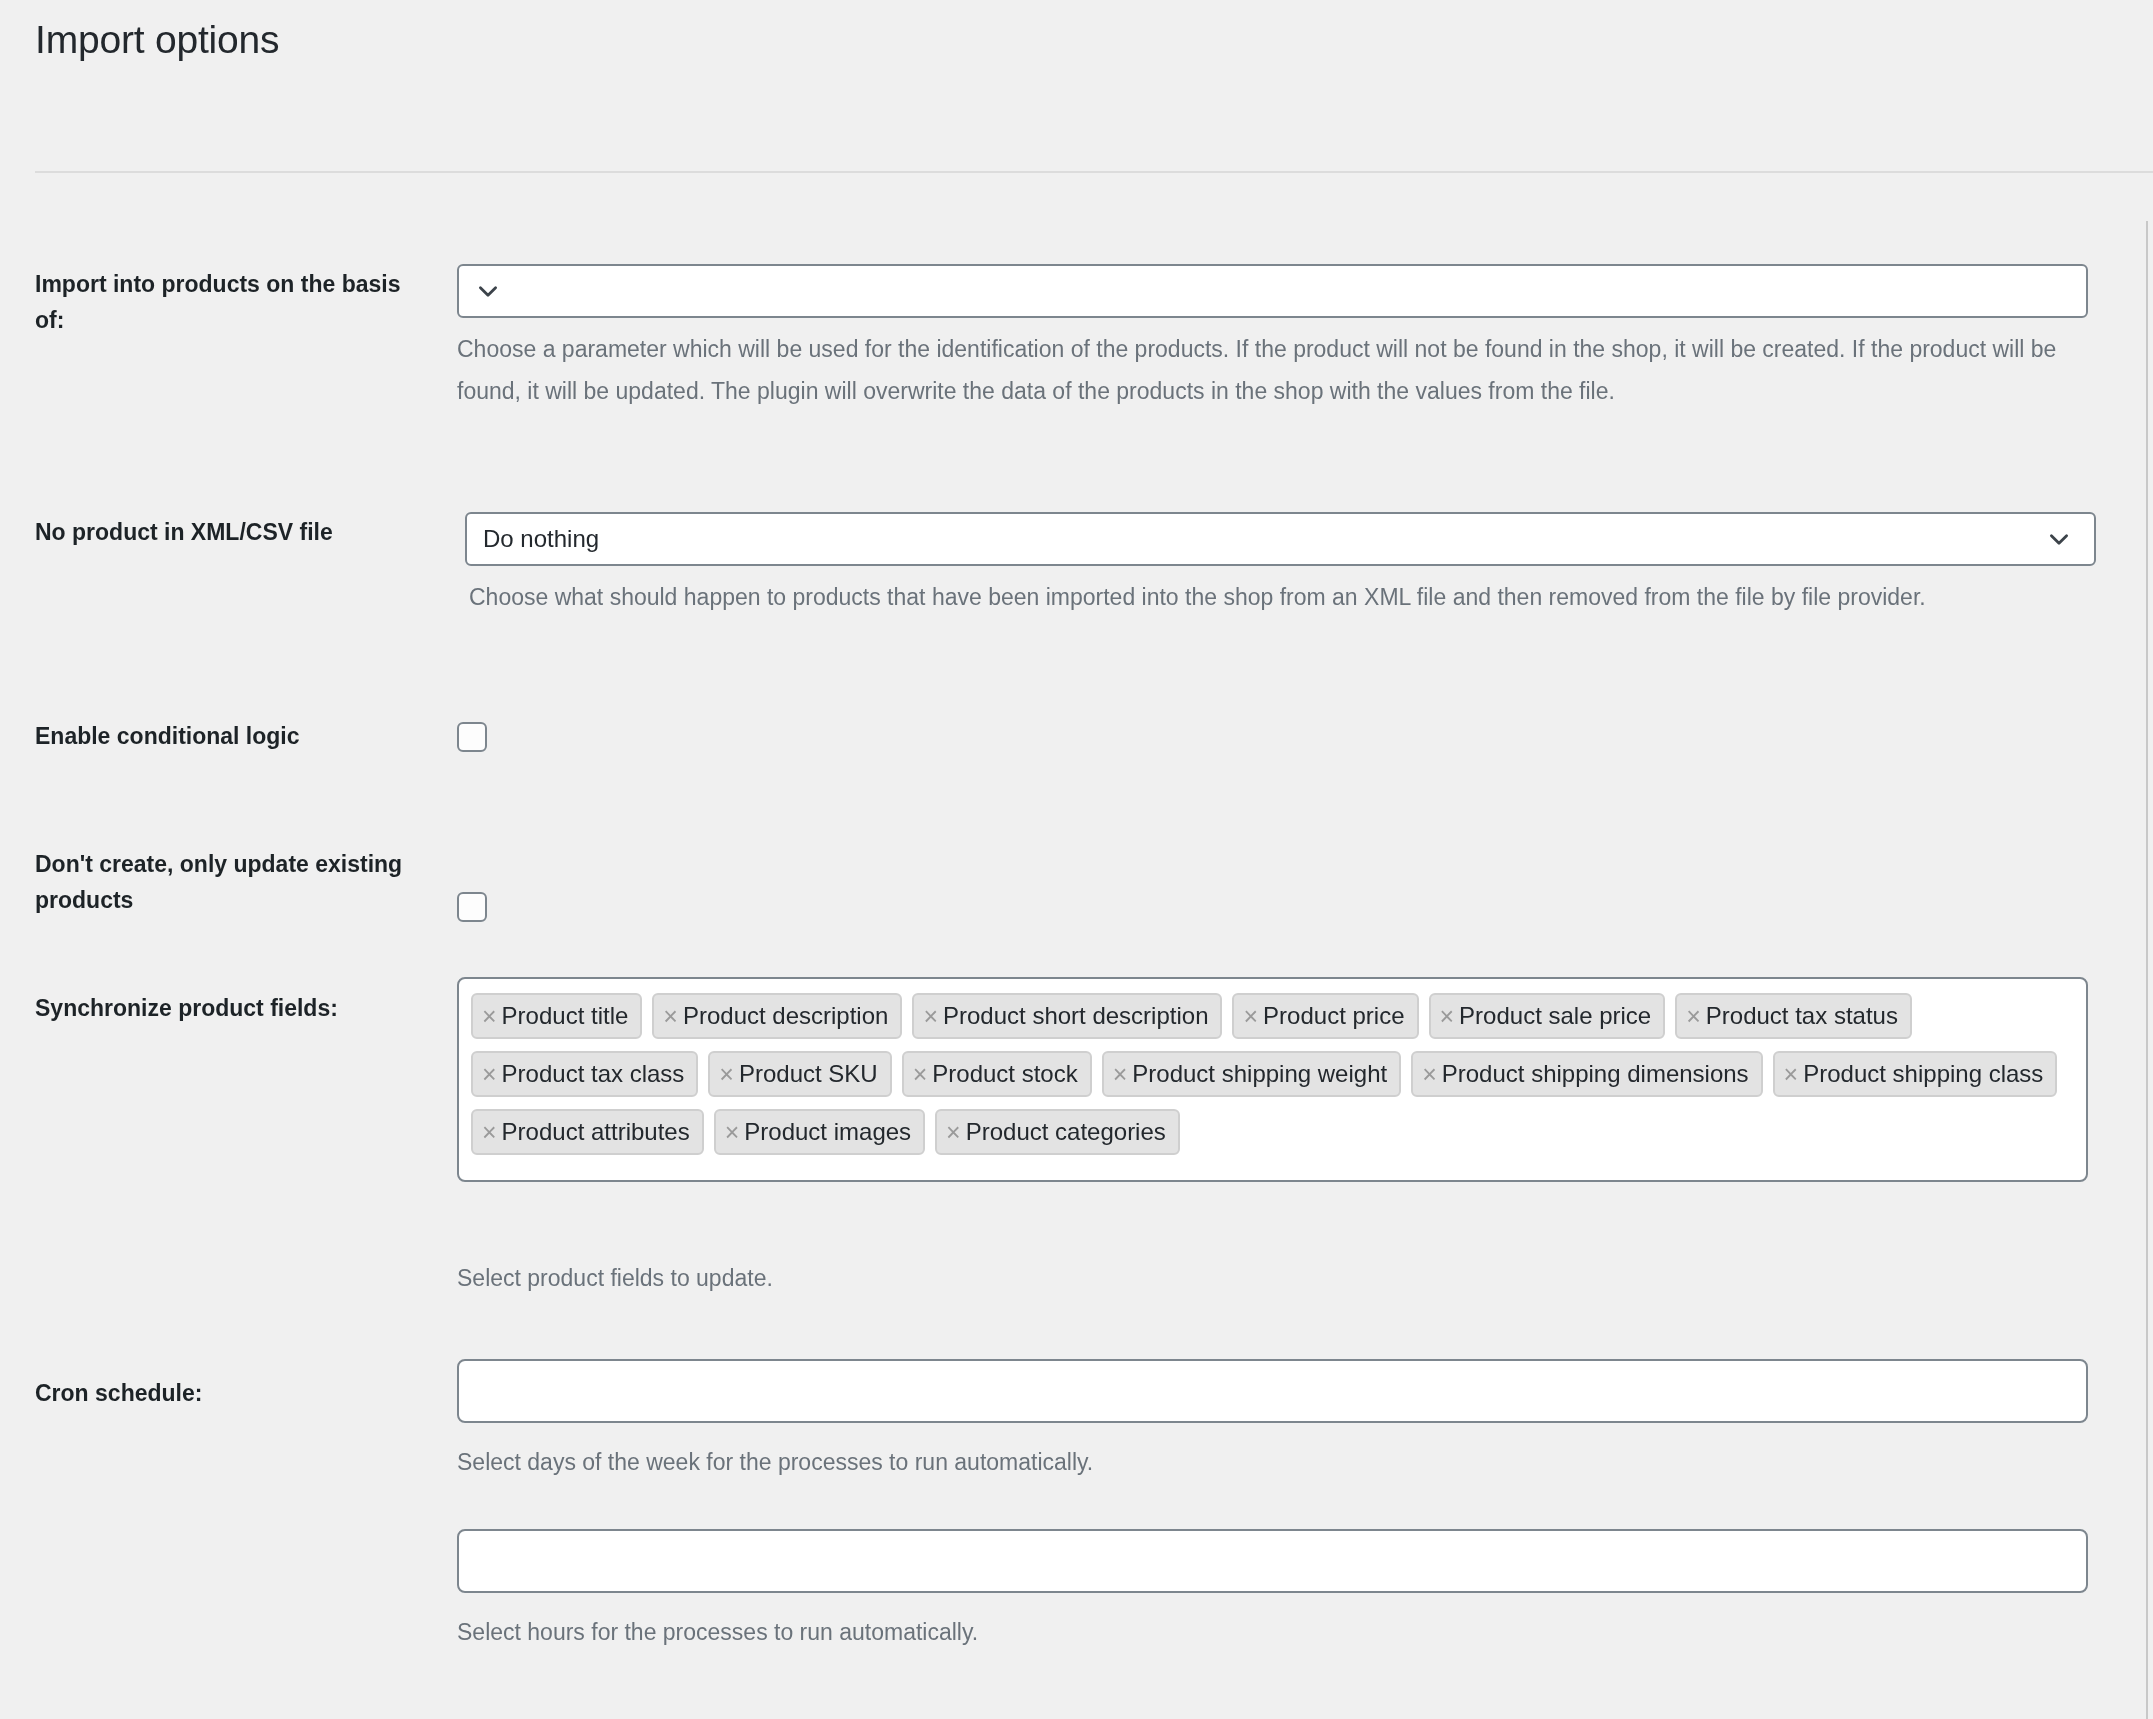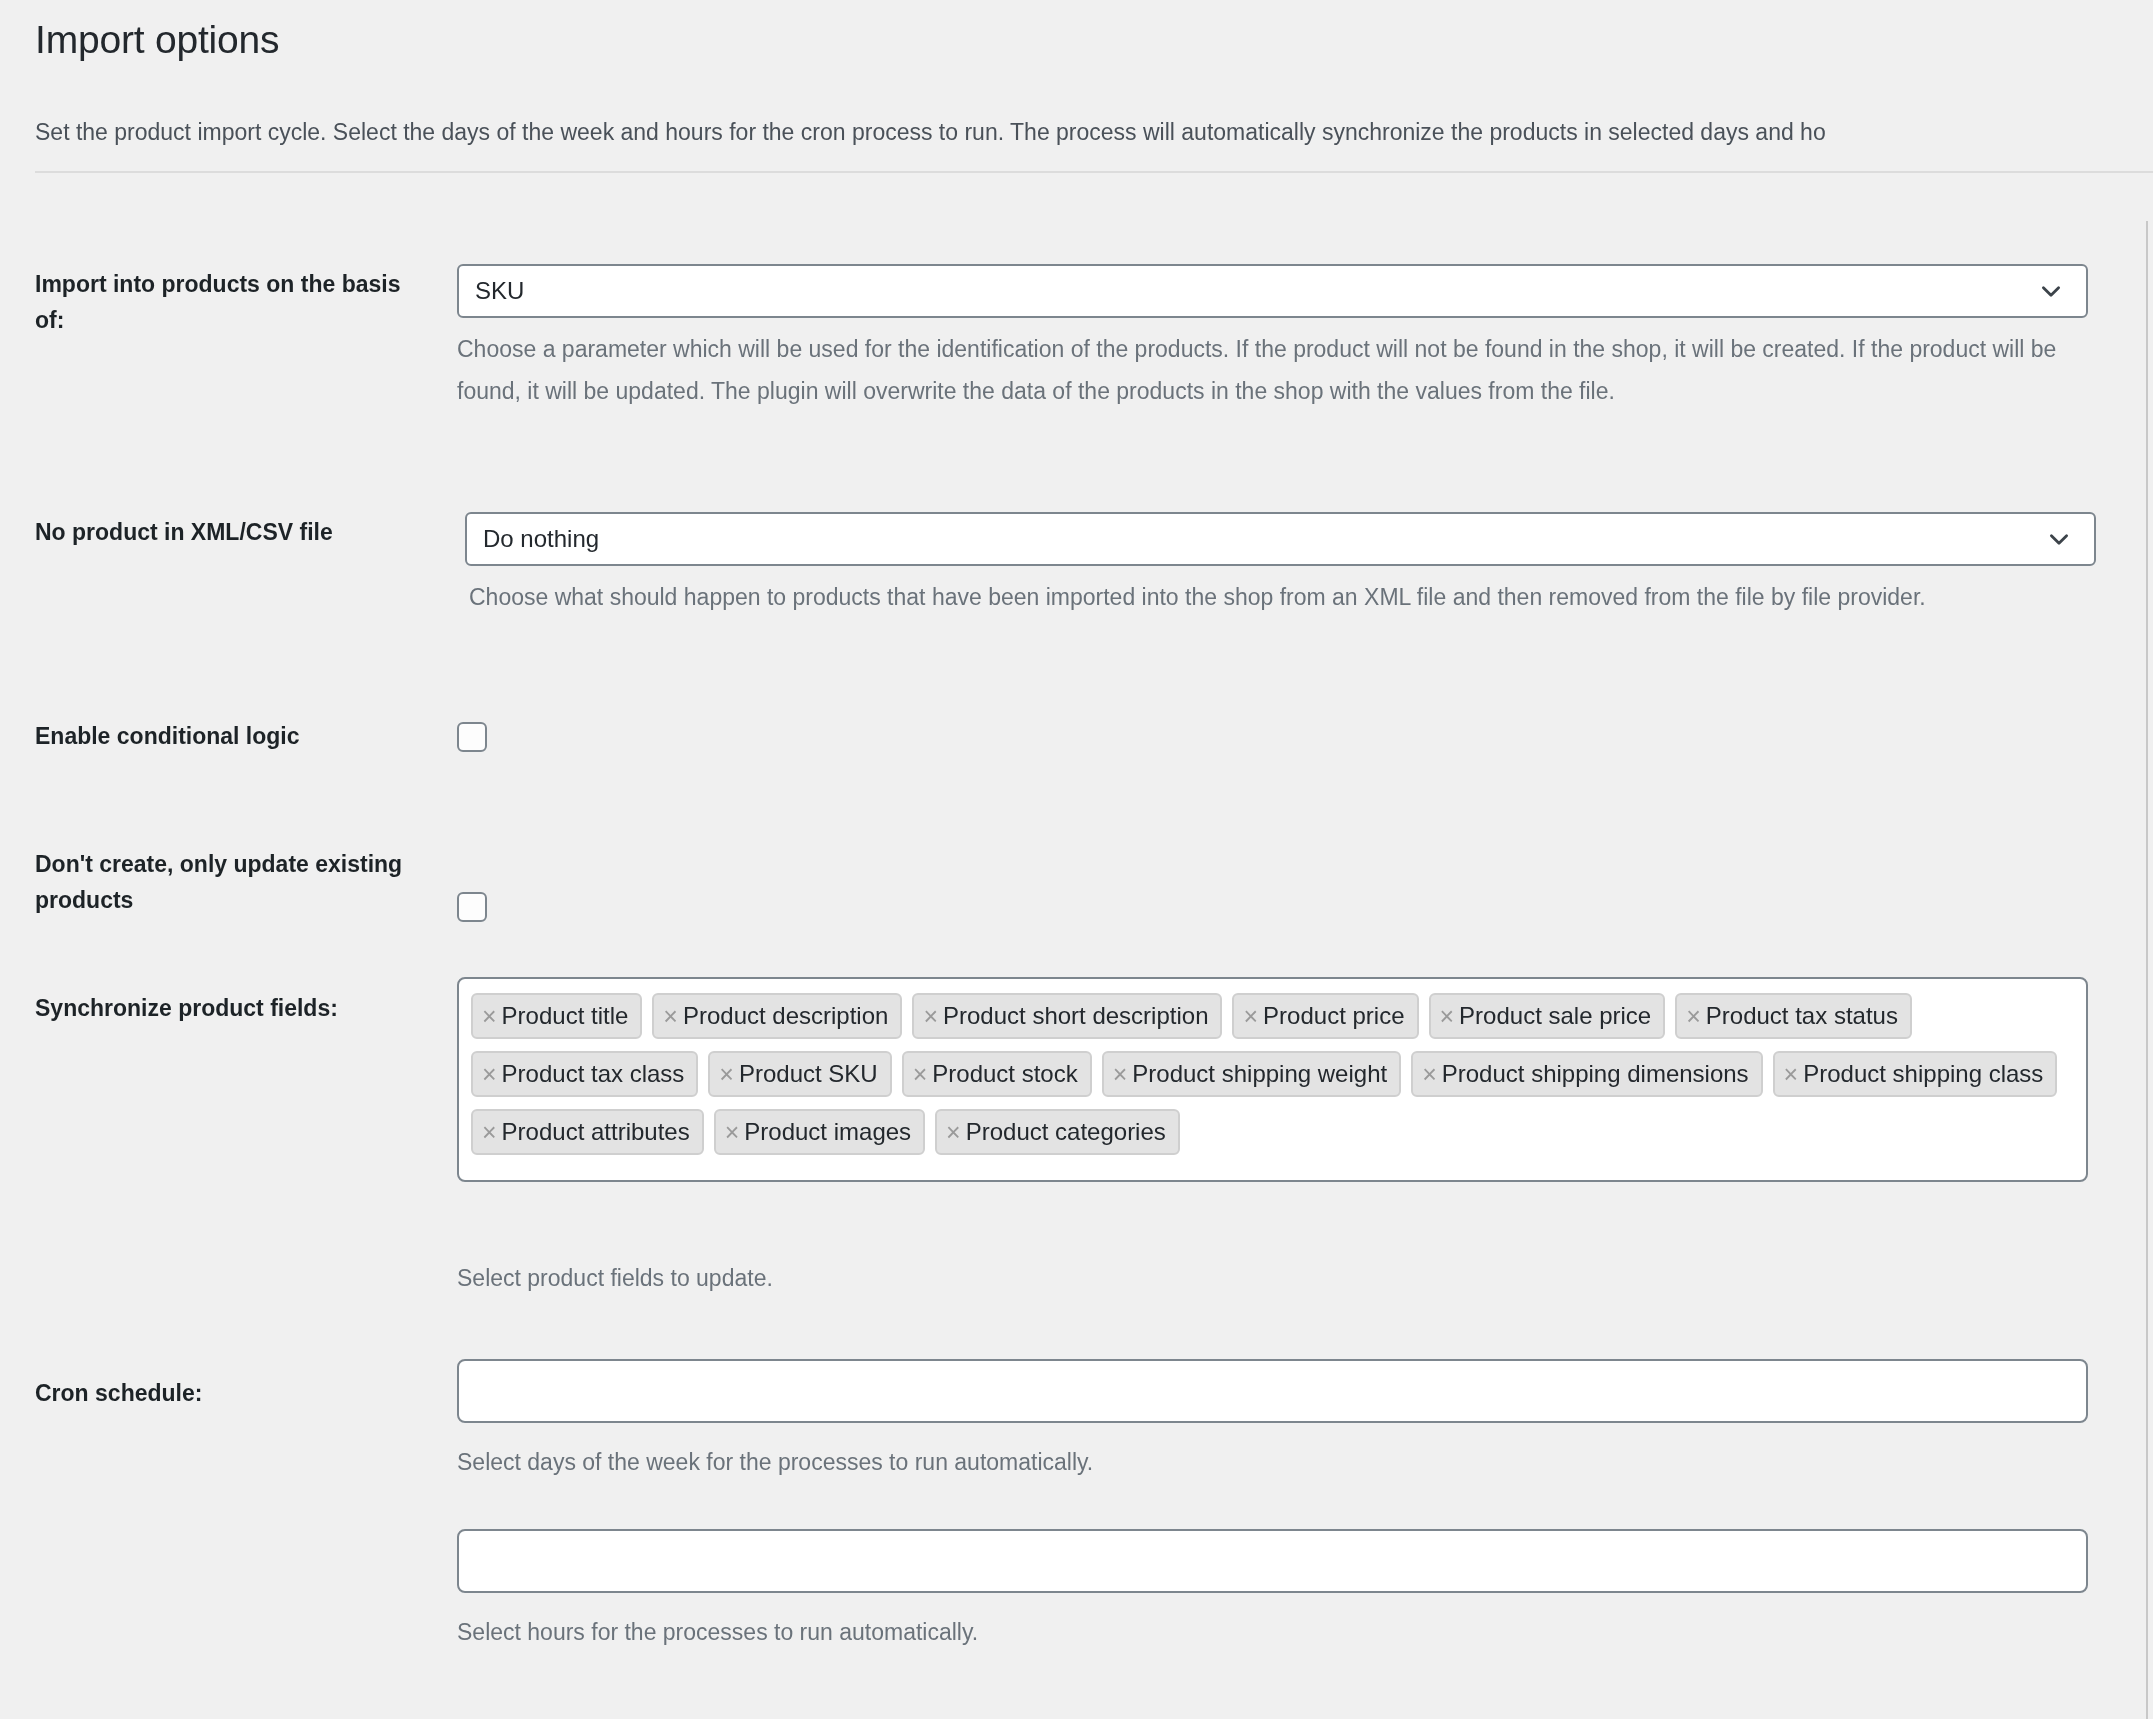--- a/index.html
+++ b/index.html
@@ -192,32 +192,30 @@
   }
   .text-input::placeholder { color: #a8afb5; }
 </style>
 </head>
 <body>
 
 <div class="page">
 
   <div class="page-title">Import options</div>
 
-  <div class="page-desc">Set the product import cycle. Select the days of the week and hours for the cron process to run. The process will automatically synchronize the products in selected days and ho</div>
 
   <div class="header-divider"></div>
 
   <div class="panel-edge"></div>
 
   <div class="form-row" style="top:264px;">
     <div class="field-label" style="top:2px;">Import into products on the basis of:</div>
 
     <div class="field-control" style="top:0;">
       <div class="select-box">
-        <span class="select-value">SKU</span>
         <span class="chev">
           <svg viewBox="0 0 24 24" width="26" height="26" fill="none" stroke="#3c434a" stroke-width="2.6" stroke-linecap="round" stroke-linejoin="round">
             <polyline points="5,9 12,16 19,9"></polyline>
           </svg>
         </span>
       </div>
     </div>
 
     <div class="field-help" style="top:64px;">Choose a parameter which will be used for the identification of the products. If the product will not be found in the shop, it will be created. If the product will be found, it will be updated. The plugin will overwrite the data of the products in the shop with the values from the file.</div>
   </div>

